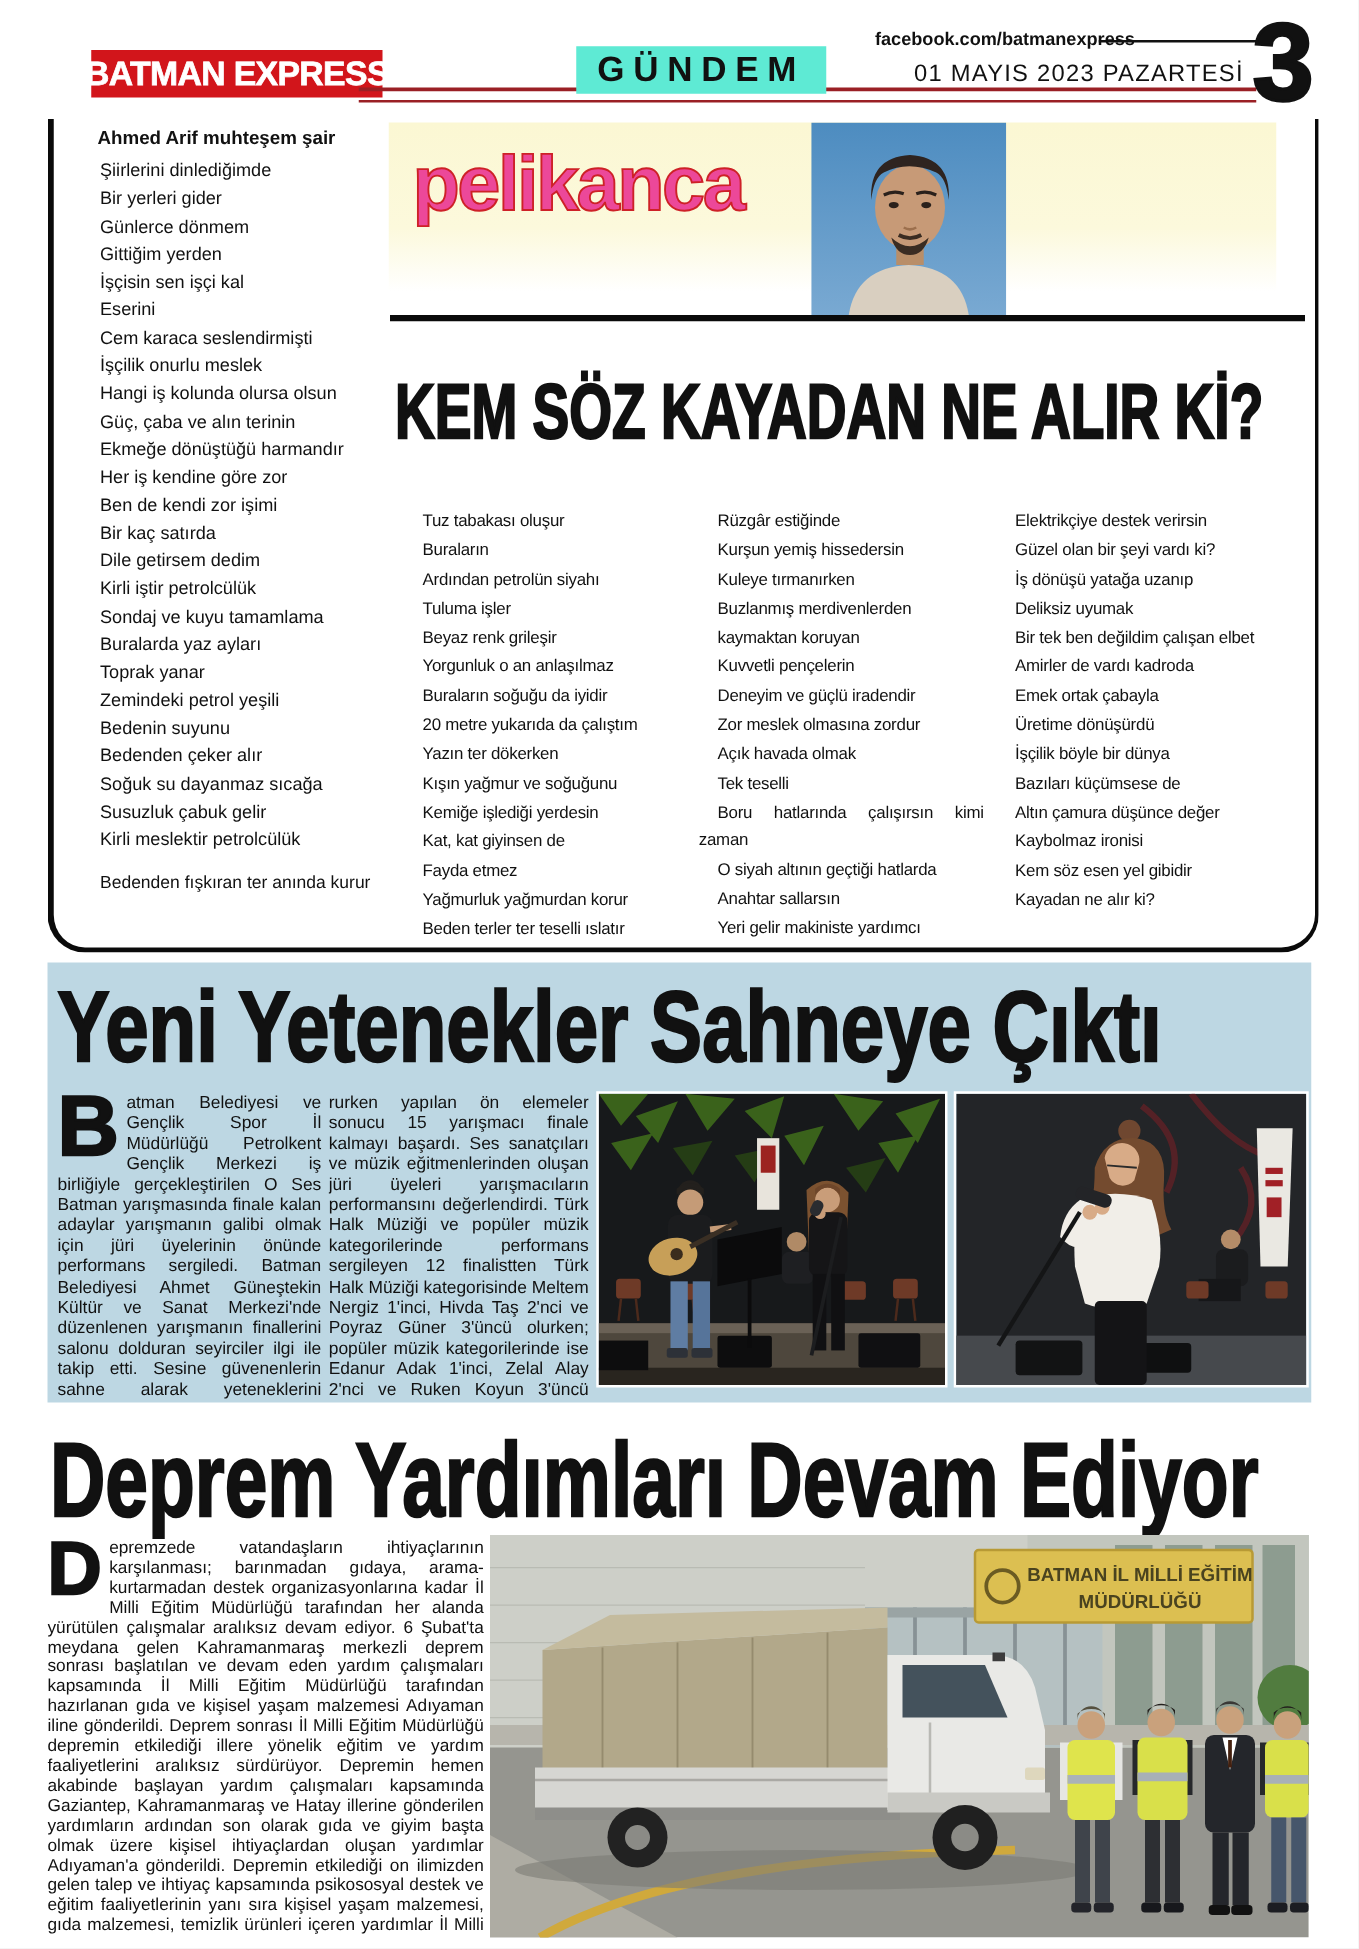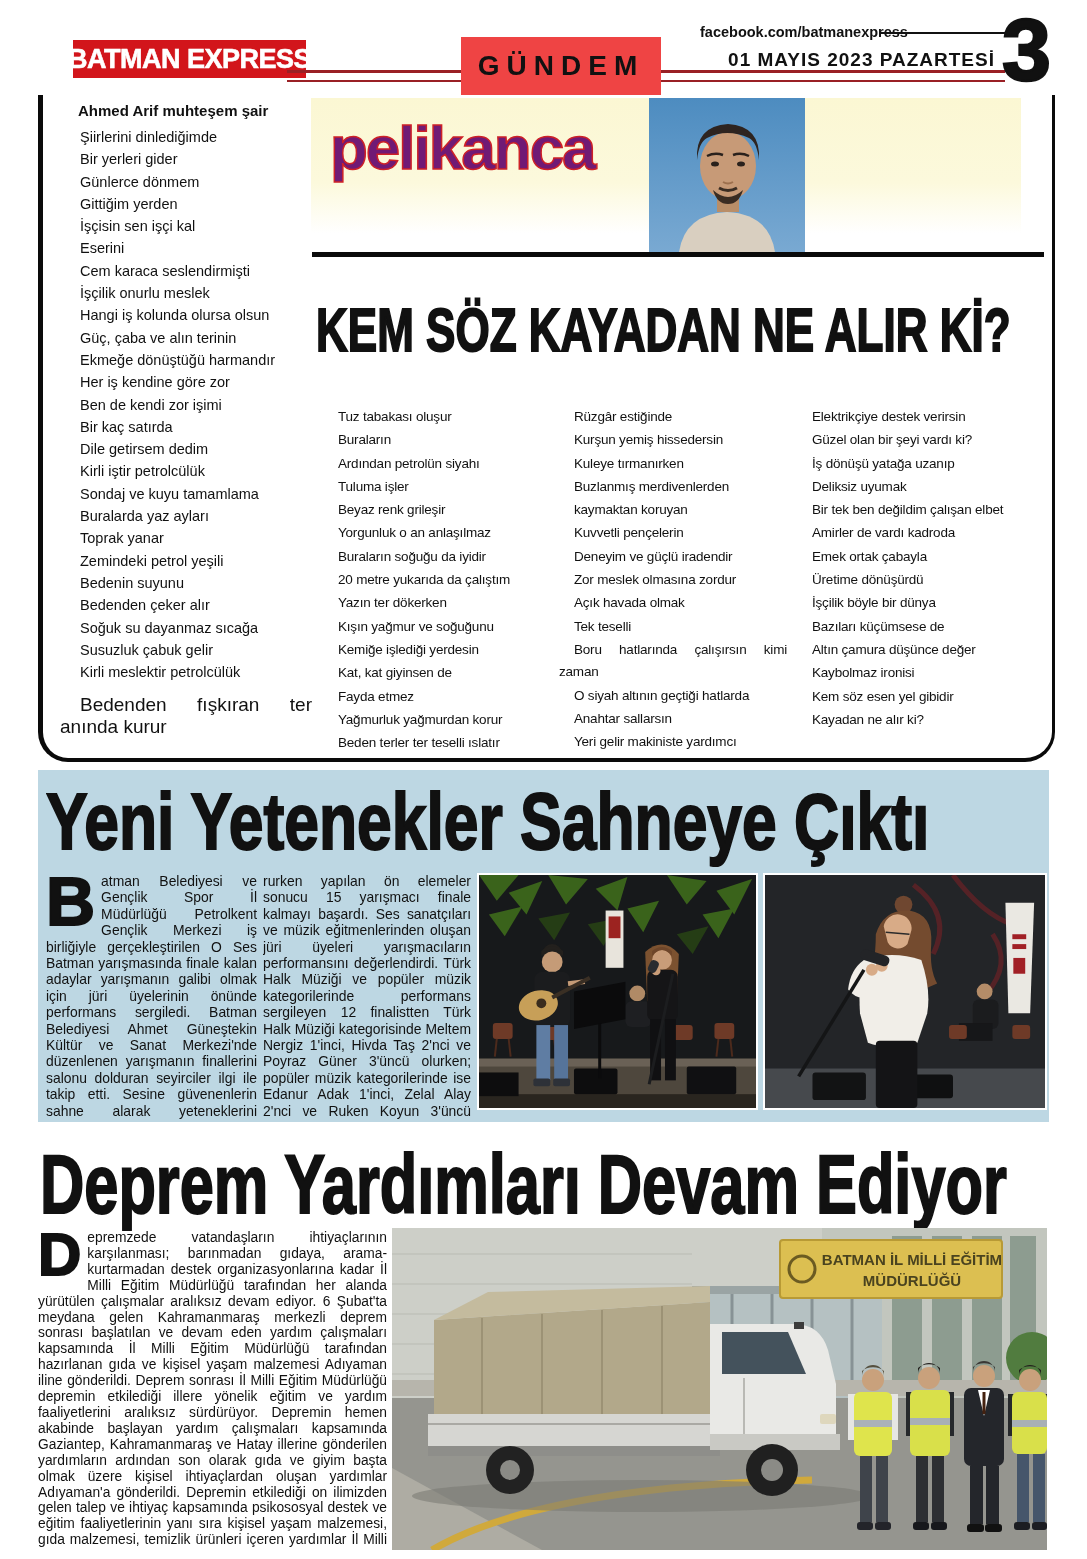--- a/index.html
+++ b/index.html
@@ -3,43 +3,43 @@
 <meta charset="utf-8">
 <style>
   html,body{margin:0;padding:0;background:#e8e8e8;}
   .page{position:relative;width:1087px;height:1559px;background:#ffffff;overflow:hidden;
         font-family:"Liberation Sans",sans-serif;color:#111;}
   .abs{position:absolute;}
   
   .logo-box{left:45px;top:40px;width:233px;height:38px;background:#d2151b;color:#fff;
             display:flex;align-items:center;justify-content:center;font-weight:bold;
             font-size:27px;letter-spacing:-0.5px;white-space:nowrap;margin-left:28px;-webkit-text-stroke:0.6px #fff;}
-  .section-box{left:461px;top:37px;width:200px;height:58px;background:#ef4444;
+  .section-box{left:461px;top:37px;width:200px;height:38px;background:#5eead4;
                display:flex;align-items:center;justify-content:center;font-weight:bold;
                font-size:28px;letter-spacing:7px;}
   .fb-url{left:700px;top:24px;font-size:14.5px;font-weight:bold;}
   .fb-line{left:879px;top:32px;width:126px;height:2px;background:#111;}
-  .issue-date{left:640px;top:49px;width:355px;text-align:right;font-size:19px;font-weight:bold;
+  .issue-date{left:640px;top:49px;width:355px;text-align:right;font-size:19px;font-weight:normal;
               letter-spacing:1px;white-space:nowrap;}
   .page-no{left:1002px;top:14px;font-size:88px;font-weight:bold;line-height:72px;
            -webkit-text-stroke:2.5px #111;}
   .rule-double{left:287px;top:70px;width:718px;height:7px;
                border-top:3px solid #9a2025;border-bottom:2px solid #9a2025;}
   
   .top-box{left:38px;top:95px;width:1009px;height:663px;
            border-left:5px solid #0a0a0a;border-right:3px solid #0a0a0a;
            border-bottom:4px solid #0a0a0a;border-radius:0 0 30px 30px;}
   .poem-title{left:78px;top:102px;width:240px;font-size:15px;font-weight:bold;}
   .poem-lines{left:60px;top:126px;width:252px;font-size:14.5px;line-height:22.3px;}
   .poem-lines p{margin:0;padding-left:20px;white-space:nowrap;}
-  .poem-closing{left:60px;top:694px;width:252px;font-size:19px;line-height:22.3px;
+  .poem-closing{left:60px;top:694px;width:252px;font-size:14px;line-height:22.3px;
                 text-indent:20px;text-align:justify;margin:0;}
   .masthead{left:311px;top:98px;width:710px;height:154px;
             background:linear-gradient(#fbf7d3 0%,#fcf9dc 55%,#ffffff 88%);}
-  .pelikanca-title{left:330px;top:112px;font-size:62px;font-weight:bold;color:#701a75;
+  .pelikanca-title{left:330px;top:112px;font-size:62px;font-weight:bold;color:#ec4899;
                    letter-spacing:-2px;-webkit-text-stroke:1.5px #ce2127;}
   .portrait{left:649px;top:98px;width:156px;height:154px;}
   .author-name{left:808px;top:106px;width:200px;text-align:right;font-size:30px;
                font-weight:bold;line-height:42px;}
   .black-rule{left:312px;top:252px;width:732px;height:5px;background:#0a0a0a;}
   .kem-headline{left:316px;top:299px;width:704px;height:62px;font-size:62px;font-weight:bold;
                 white-space:nowrap;transform:scaleX(0.71);transform-origin:left center;
                 -webkit-text-stroke:2px #111;line-height:62px;}
   .verse-col{font-size:13.5px;line-height:22.3px;letter-spacing:-0.2px;text-align:justify;}
   .verse-col p{margin:1px;text-indent:15px;}

